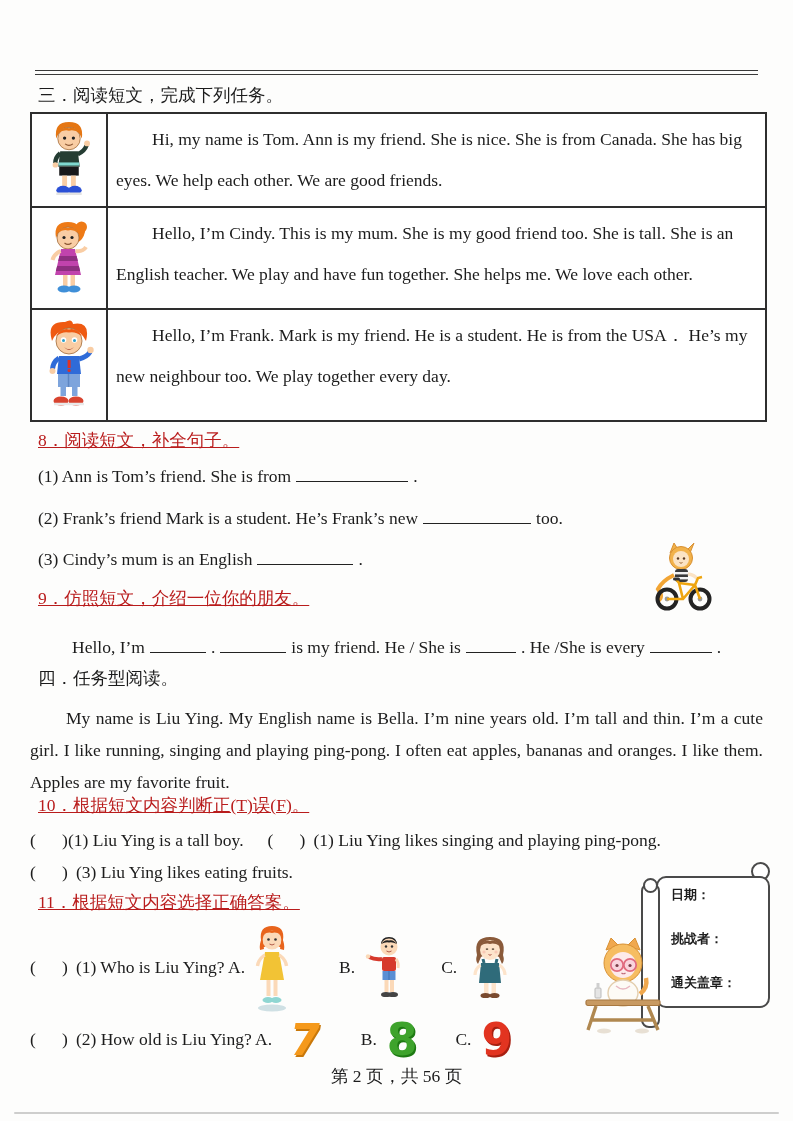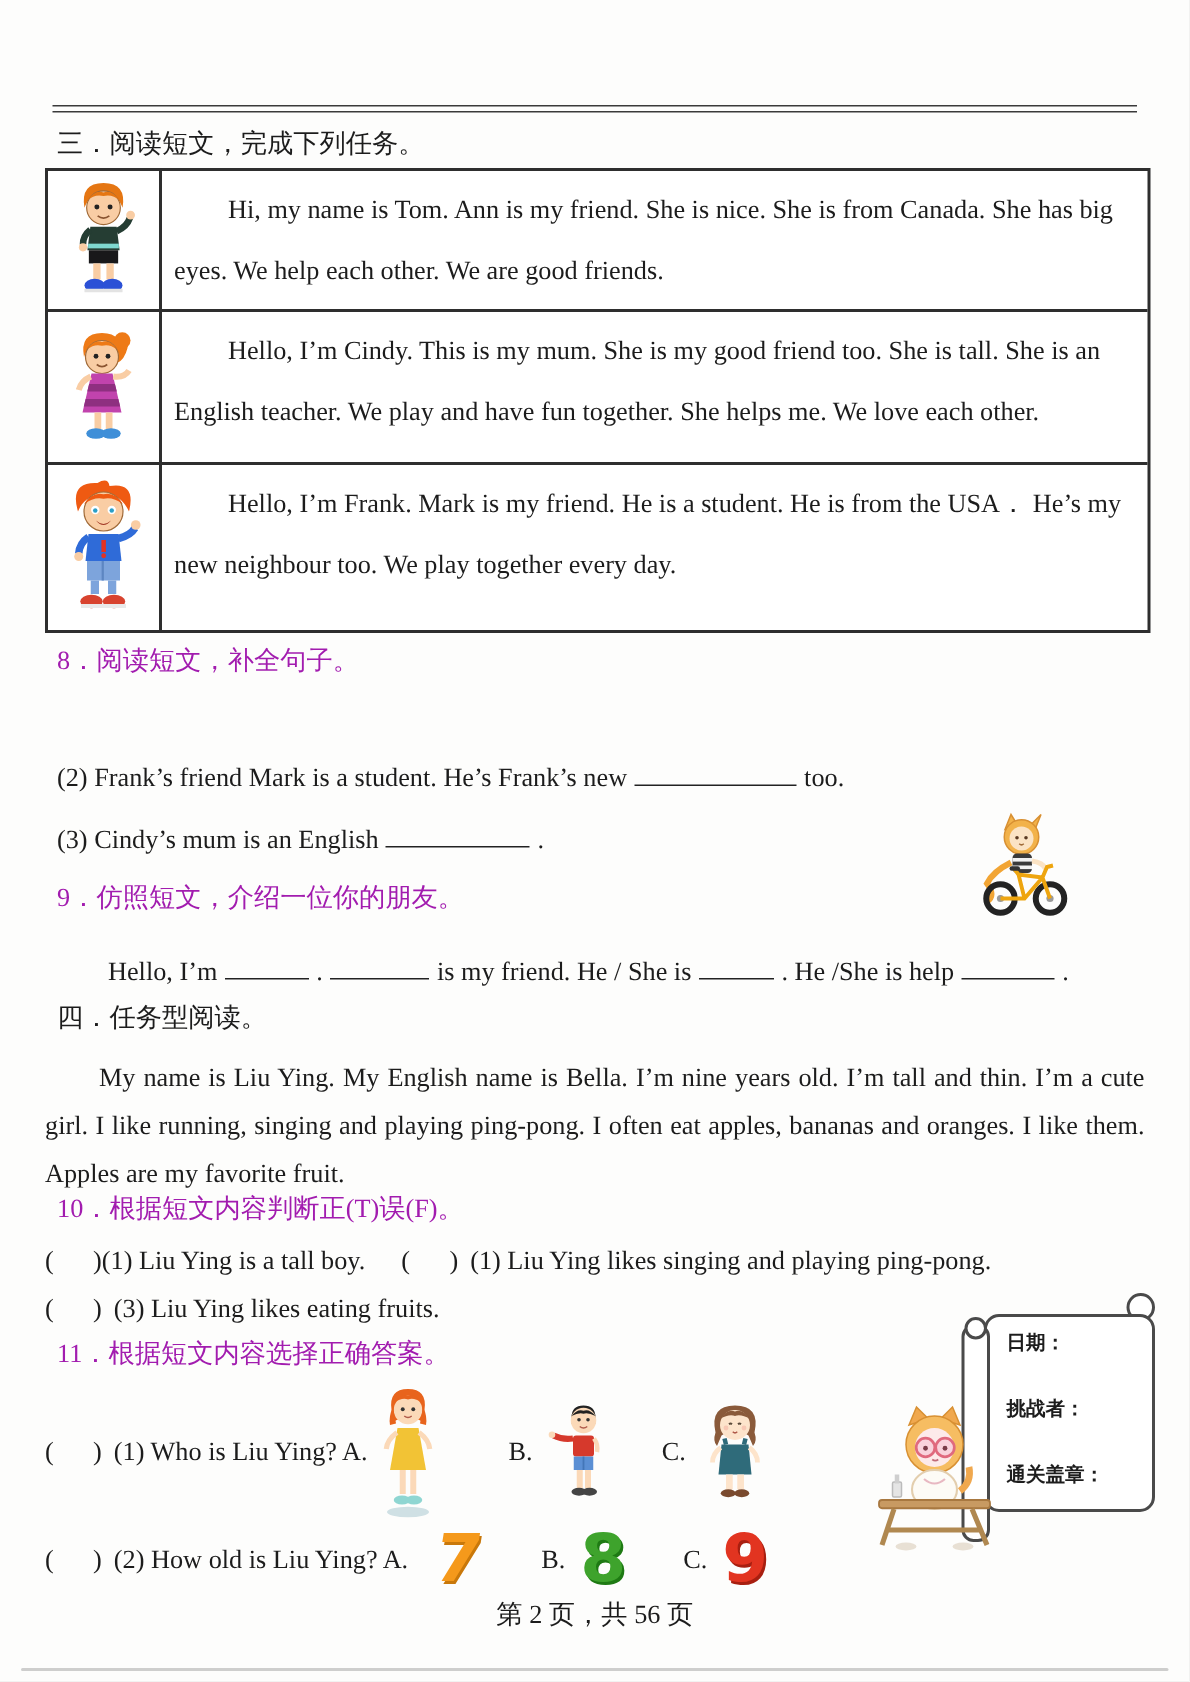--- a/index.html
+++ b/index.html
@@ -1,20 +1,20 @@
 <!DOCTYPE html>
 <html><head>
 <meta charset="utf-8">
 <style>
   html,body{margin:0;padding:0;background:#e9e9e9;}
   #page{position:relative;width:793px;height:1121px;margin:0 auto;background:#fdfdfc;
         font-family:"Liberation Serif","DejaVu Serif",serif;color:#1c1c1c;overflow:hidden;}
   .abs{position:absolute;}
   .fs{font-size:17.5px;line-height:1.25;}
-  .red{color:#a21caf;}
+  .red{color:#b91c1c;text-decoration:underline;}
   .pre{white-space:pre;}
   .top-rule{left:35px;top:70px;width:723px;height:1px;border-top:1px solid #3a3a3a;border-bottom:1.6px solid #3a3a3a;padding-top:1.5px;}
   .bottom-smudge{left:14px;top:1112px;width:765px;height:2.4px;background:#b5b5b5;opacity:.65;border-radius:2px;filter:blur(.4px);}
   
   .ptable{left:30px;top:112px;width:733px;border:2px solid #2e2e2e;background:#fff;}
   .t-row{display:flex;border-bottom:2px solid #2e2e2e;}
   .t-row:last-child{border-bottom:none;}
   .t-img{width:74px;flex:0 0 auto;border-right:2px solid #2e2e2e;display:flex;align-items:center;justify-content:center;}
   .t-text{flex:1;padding:5px 12px 5px 8px;font-size:17.5px;line-height:41px;text-indent:36px;}
   .r1{min-height:91px;}.r2{min-height:110px;}.r3{min-height:100px;}
@@ -134,20 +134,23 @@
               <ellipse cx="37" cy="82" rx="7.5" ry="4.5" fill="#d8432f"></ellipse>
             <path d="M15 85 L30 85 M29 85 L45 85" stroke="#e9e9e9" stroke-width="2.6"></path>
           </svg>
         </span>
       </div>
       <div class="t-text">Hello, I’m Frank. Mark is my friend. He is a student. He is from the USA． He’s my new neighbour too. We play together every day.</div>
     </div>
   </div>
 
   <div class="abs fs red" style="left:38px;top:430px;">8．阅读短文，补全句子。</div>
+  <div class="abs fs" style="left:38px;top:466px;">
+    <span>(1) Ann is Tom’s friend. She is from</span><span class="blank bw-112"></span><span>.</span>
+  </div>
   <div class="abs fs" style="left:38px;top:508px;">
     <span>(2) Frank’s friend Mark is a student. He’s Frank’s new</span><span class="blank bw-108"></span><span>too.</span>
   </div>
   <div class="abs fs" style="left:38px;top:549px;">
     <span>(3) Cindy’s mum is an English</span><span class="blank bw-96"></span><span>.</span>
   </div>
 
   <span class="abs char-img" style="left:650px;top:541px;">
     <svg width="68" height="74" viewBox="0 0 68 74">
       <path d="M20 12 L24 2 L29 10Z" fill="#f2b24a" stroke="#d89032" stroke-width="1"></path>
@@ -166,21 +169,21 @@
       <circle cx="50" cy="58" r="9.5" fill="none" stroke="#232323" stroke-width="4"></circle>
       <circle cx="17" cy="58" r="2.4" fill="#9a9a9a"></circle>
         <circle cx="50" cy="58" r="2.4" fill="#9a9a9a"></circle>
       <path d="M17 58 L33 58 L45 44 L50 58 M33 58 L29 42 L45 44 M29 42 L26 38 M45 44 L48 37 L52 36" stroke="#eea50f" stroke-width="2.6" fill="none"></path>
       <rect x="23" y="36.5" width="7" height="3" rx="1.5" fill="#333"></rect>
     </svg>
   </span>
 
   <div class="abs fs red" style="left:38px;top:588px;">9．仿照短文，介绍一位你的朋友。</div>
   <div class="abs fs" style="left:72px;top:637px;">
-    <span>Hello, I’m</span><span class="blank bw-56"></span><span>.</span><span class="blank bw-66"></span><span>is my friend. He / She is</span><span class="blank bw-50"></span><span>. He /She is help</span><span class="blank bw-62"></span><span>.</span>
+    <span>Hello, I’m</span><span class="blank bw-56"></span><span>.</span><span class="blank bw-66"></span><span>is my friend. He / She is</span><span class="blank bw-50"></span><span>. He /She is every</span><span class="blank bw-62"></span><span>.</span>
   </div>
 
   <div class="abs fs" style="left:38px;top:668px;">四．任务型阅读。</div>
   <div class="abs s4p">My name is Liu Ying. My English name is Bella. I’m nine years old. I’m tall and thin. I’m a cute girl. I like running, singing and playing ping-pong. I often eat apples, bananas and oranges. I like them. Apples are my favorite fruit.</div>
 
   <div class="abs fs red" style="left:38px;top:795px;">10．根据短文内容判断正(T)误(F)。</div>
   <div class="abs fs tf-line" style="left:30px;top:830px;">
     <span class="pre">(      )</span>
     <span style="margin-left:0;text-align:center;">(1) Liu Ying is a tall boy.</span>
     <span class="pre gap24">(      )</span>

